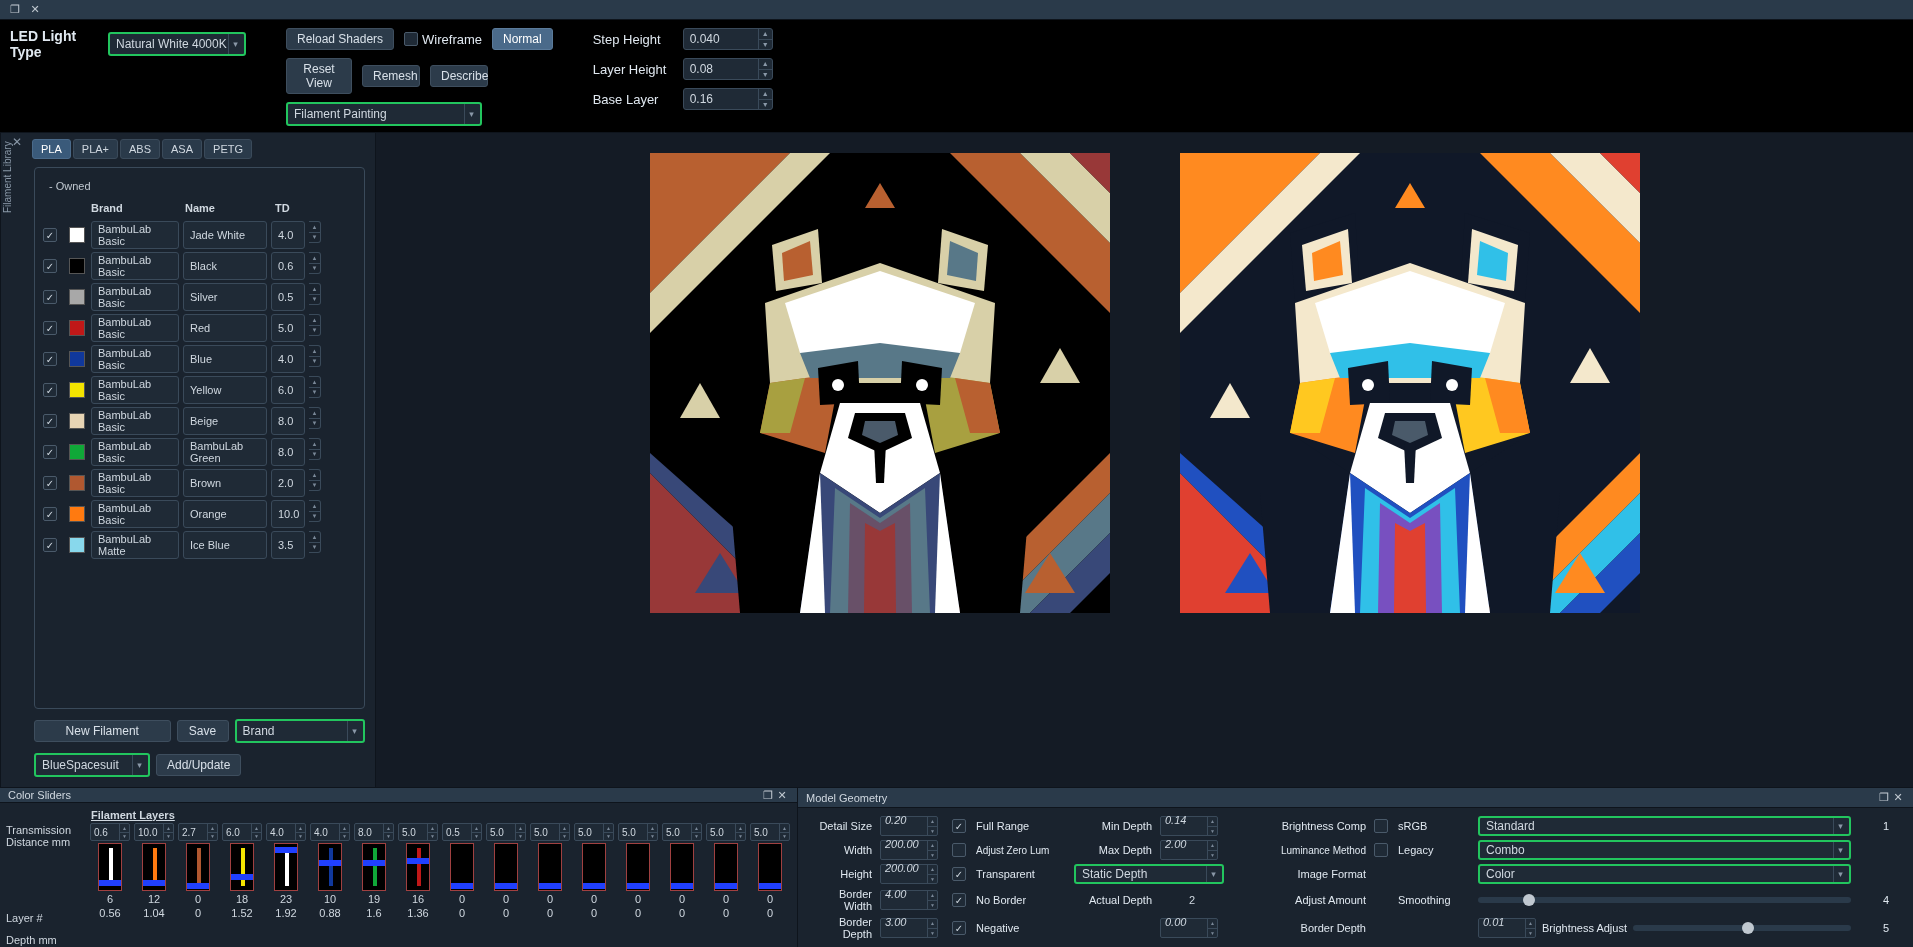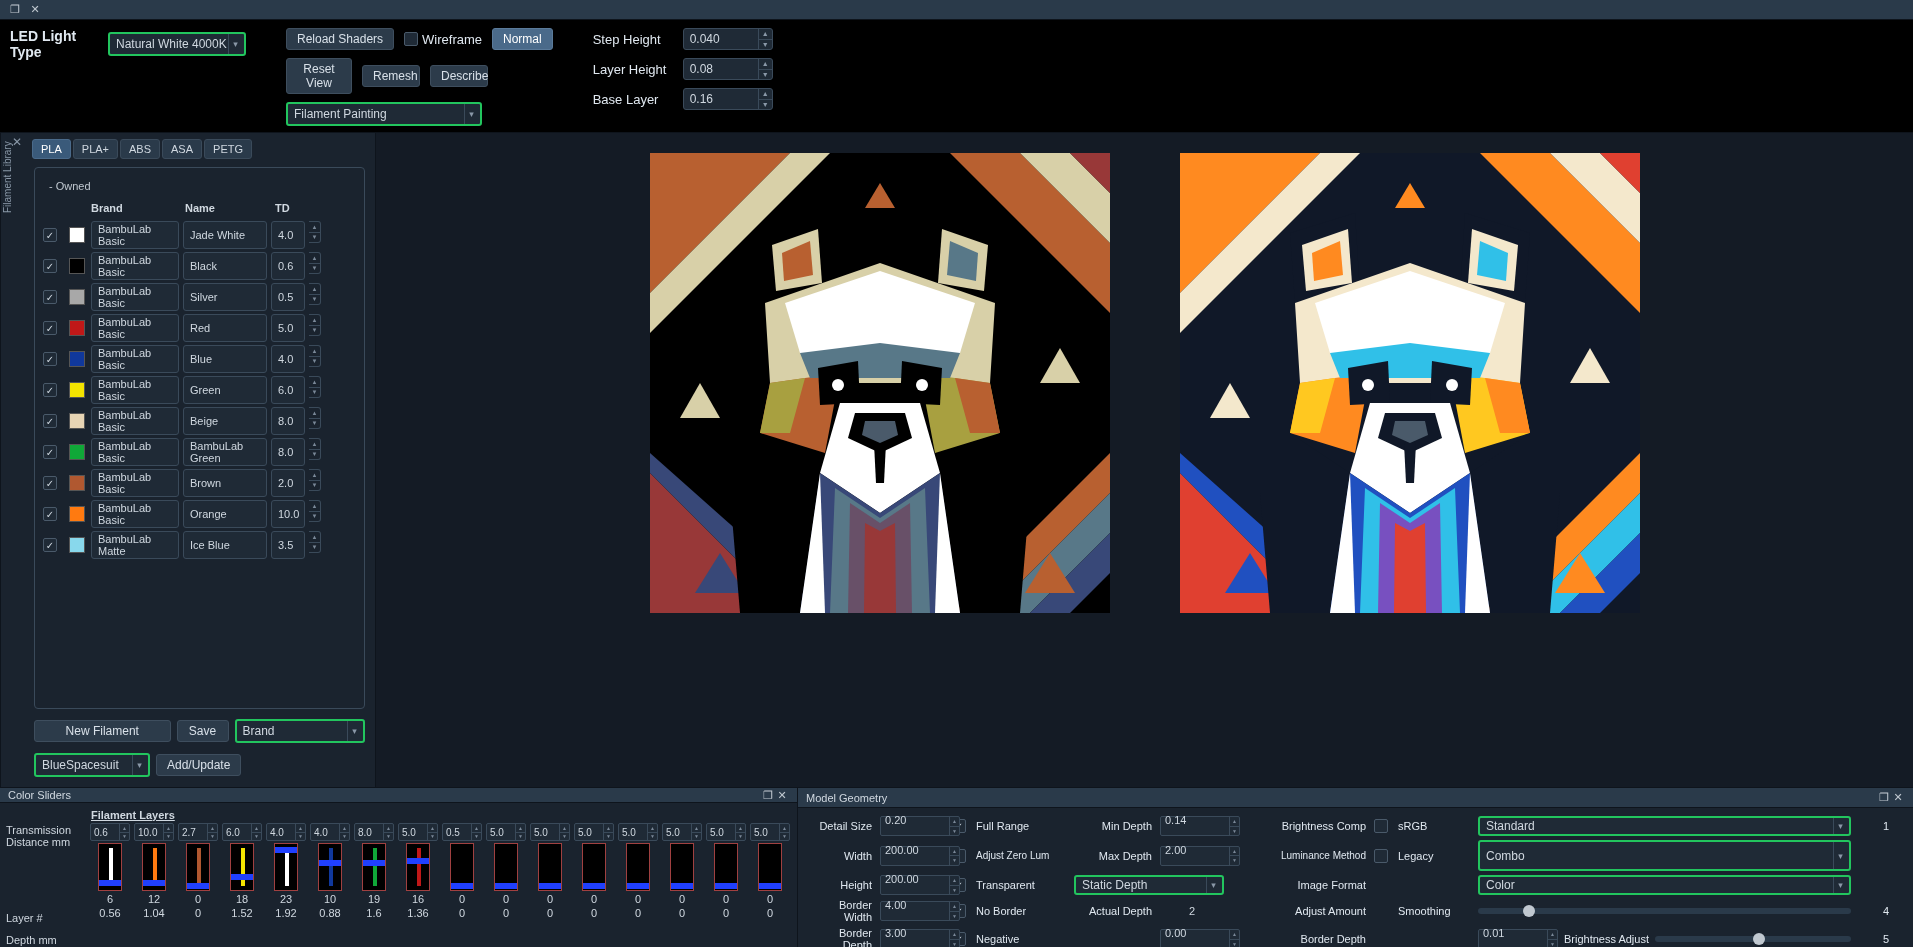--- a/index.html
+++ b/index.html
@@ -337,21 +337,21 @@
 }
 .fl-knob { position:absolute; width: 22px; height: 6px; background: #2040ff; left:0; }
 .fl-stripe { position:absolute; width:4px; top:4px; bottom:4px; left:10px; }
 .fl-num { font-size: 11px; color:#d0d8e0; }
 
 .mg-body { flex:1; padding: 8px 10px; overflow-y:auto; }
 .mg-grid { display:grid; grid-template-columns: 64px 64px 16px 90px 78px 64px 16px 110px 16px 72px 1fr 16px 20px; gap: 4px 8px; align-items:center; font-size:11px; }
 .mg-grid .lbl { font-size: 11px; }
 .mg-spin {
   background:#1f2a36; border:1px solid #3a4a5a; border-radius:2px; height:20px;
-  display:flex; align-items:center; padding:0 12px 12px 4px; font-size:11px; position:relative; width:80px;
+  display:flex; align-items:center; padding:0 12px 12px 4px; font-size:11px; position:relative; width:58px;font-style:italic;
 }
 .mg-spin .sp { position:absolute; right:0; top:0; bottom:0; width:10px; display:flex; flex-direction:column; border-left:1px solid #3a4a5a; }
 .mg-spin .sp div { flex:1; font-size:5px; display:flex; align-items:center; justify-content:center; color:#7a8898; }
 .mg-spin .sp div:first-child { border-bottom:1px solid #3a4a5a; }
 .mg-val { font-size:11px; text-align:center; }
 .mg-slider { height:6px; background:#2a3a4a; border-radius:3px; position:relative; }
 .mg-slider .thumb { position:absolute; width:12px; height:12px; background:#c0c8d0; border-radius:6px; top:-3px; }
 
 </style>
 </head>
@@ -528,21 +528,21 @@
                   <div>▼</div>
                 </div>
     </div>
             </div>
             <div class="fil-row">
     <div class="fc-chk"><span class="checkbox">✓</span></div>
     <div class="fc-swatch">
                 <div class="swatch" style="background:#f4e400"></div>
               </div>
     <div class="pill brand">BambuLab Basic</div>
-    <div class="pill name">Green</div>
+    <div class="pill name">Yellow</div>
     <div class="td-wrap">
       <div class="pill td">6.0</div>
       <div class="td-spin">
                   <div>▲</div>
                   <div>▼</div>
                 </div>
     </div>
             </div>
             <div class="fil-row">
     <div class="fc-chk"><span class="checkbox">✓</span></div>
@@ -1019,21 +1019,21 @@
   <span class="lbl" style="font-size:10px;line-height:1.1">Adjust Zero Lum</span>
   <span class="lbl lbl-right">Max Depth</span>
   <div class="mg-spin">2.00<div class="sp">
               <div>▲</div>
               <div>▼</div>
             </div></div>
   <span></span>
   <span class="lbl lbl-right" style="font-size:10px;line-height:1.1">Luminance Method</span>
   <span class="checkbox"></span>
   <span class="lbl">Legacy</span>
-  <div class="dropdown" style="width:auto;height:31px">
+  <div class="dropdown" style="width:auto;height:20px">
             <span>Combo</span>
             <span class="chev">▾</span>
           </div>
   <span></span>
           <span></span>
 
   <span class="lbl lbl-right">Height</span>
   <div class="mg-spin">200.00<div class="sp">
               <div>▲</div>
               <div>▼</div>

